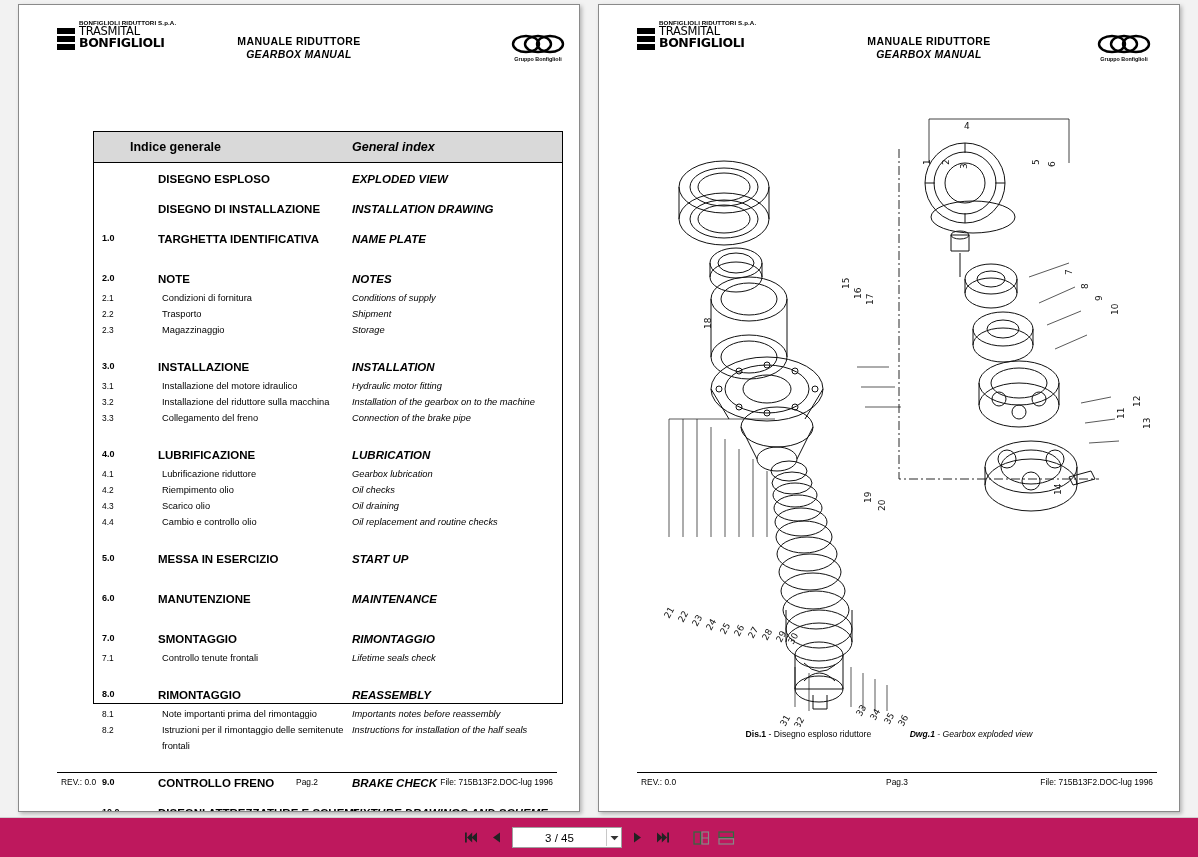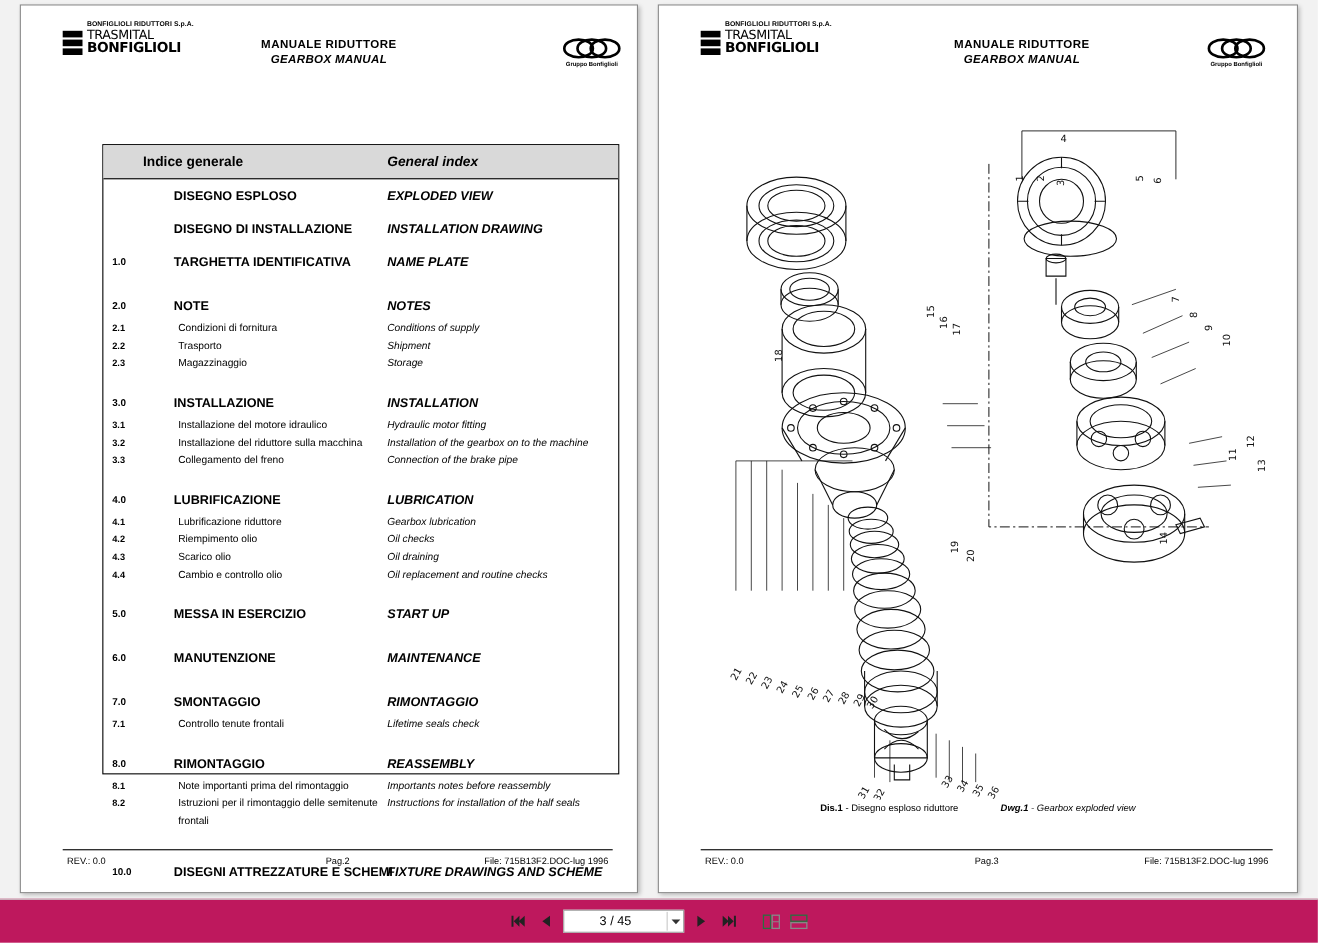--- a/index.html
+++ b/index.html
@@ -156,21 +156,21 @@
     position: relative;
     height: 16px;
   }
   .row .num {
     position: absolute;
     left: 8px;
     font-size: 9px;
     font-weight: bold;
   }
   .row .num.sub {
-    font-weight: bold;
+    font-weight: normal;
     font-size: 8.4px;
   }
   .row .it {
     position: absolute;
     left: 36px;
     font-size: 11.5px;
     font-weight: bold;
     white-space: nowrap;
     padding-left: 28px;
   }
@@ -456,20 +456,25 @@
           <span class="en sub">Instructions for installation of the half seals</span>
         </div>
         <div class="row">
           <span class="num sub"></span>
           <span class="it sub">frontali</span>
           <span class="en sub"></span>
         </div>
         <div class="row gap"></div>
         <div class="row gap"></div>
 
+        <div class="row tall">
+          <span class="num">9.0</span>
+          <span class="it">CONTROLLO FRENO</span>
+          <span class="en">BRAKE CHECK</span>
+        </div>
         <div class="row gap"></div>
         <div class="row tall">
           <span class="num">10.0</span>
           <span class="it">DISEGNI ATTREZZATURE E SCHEMI</span>
           <span class="en">FIXTURE DRAWINGS AND SCHEME</span>
         </div>
       </div>
     </div>
 
     <div class="pg-footer">

